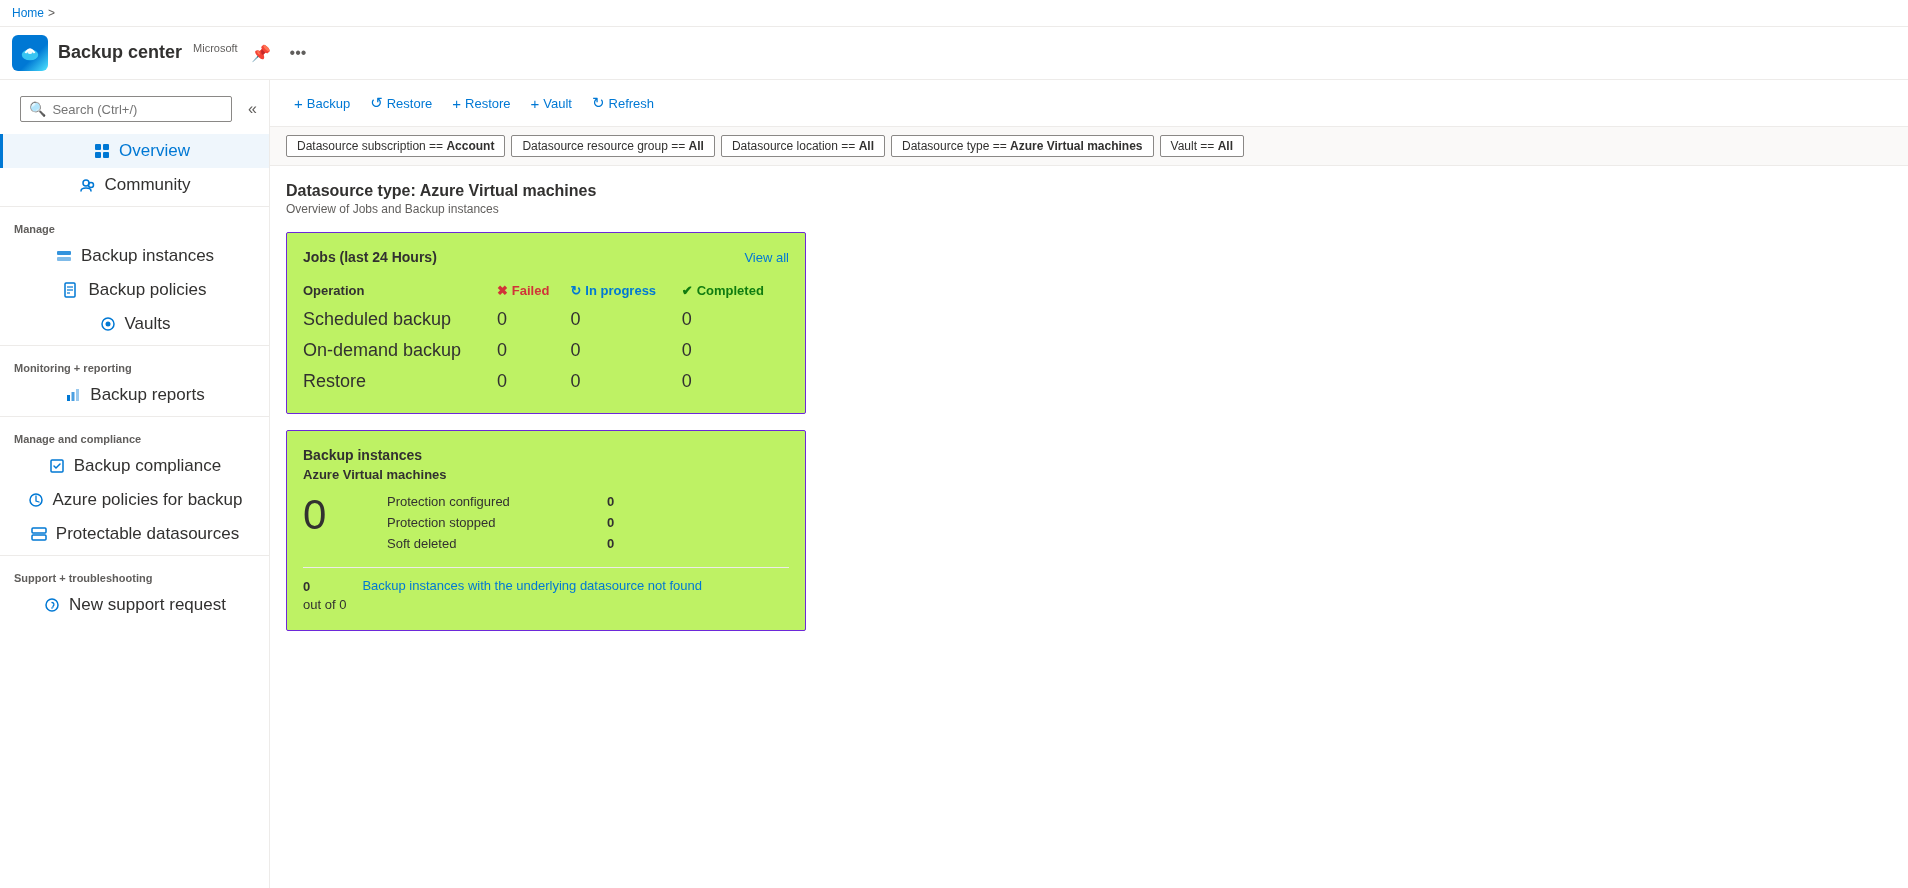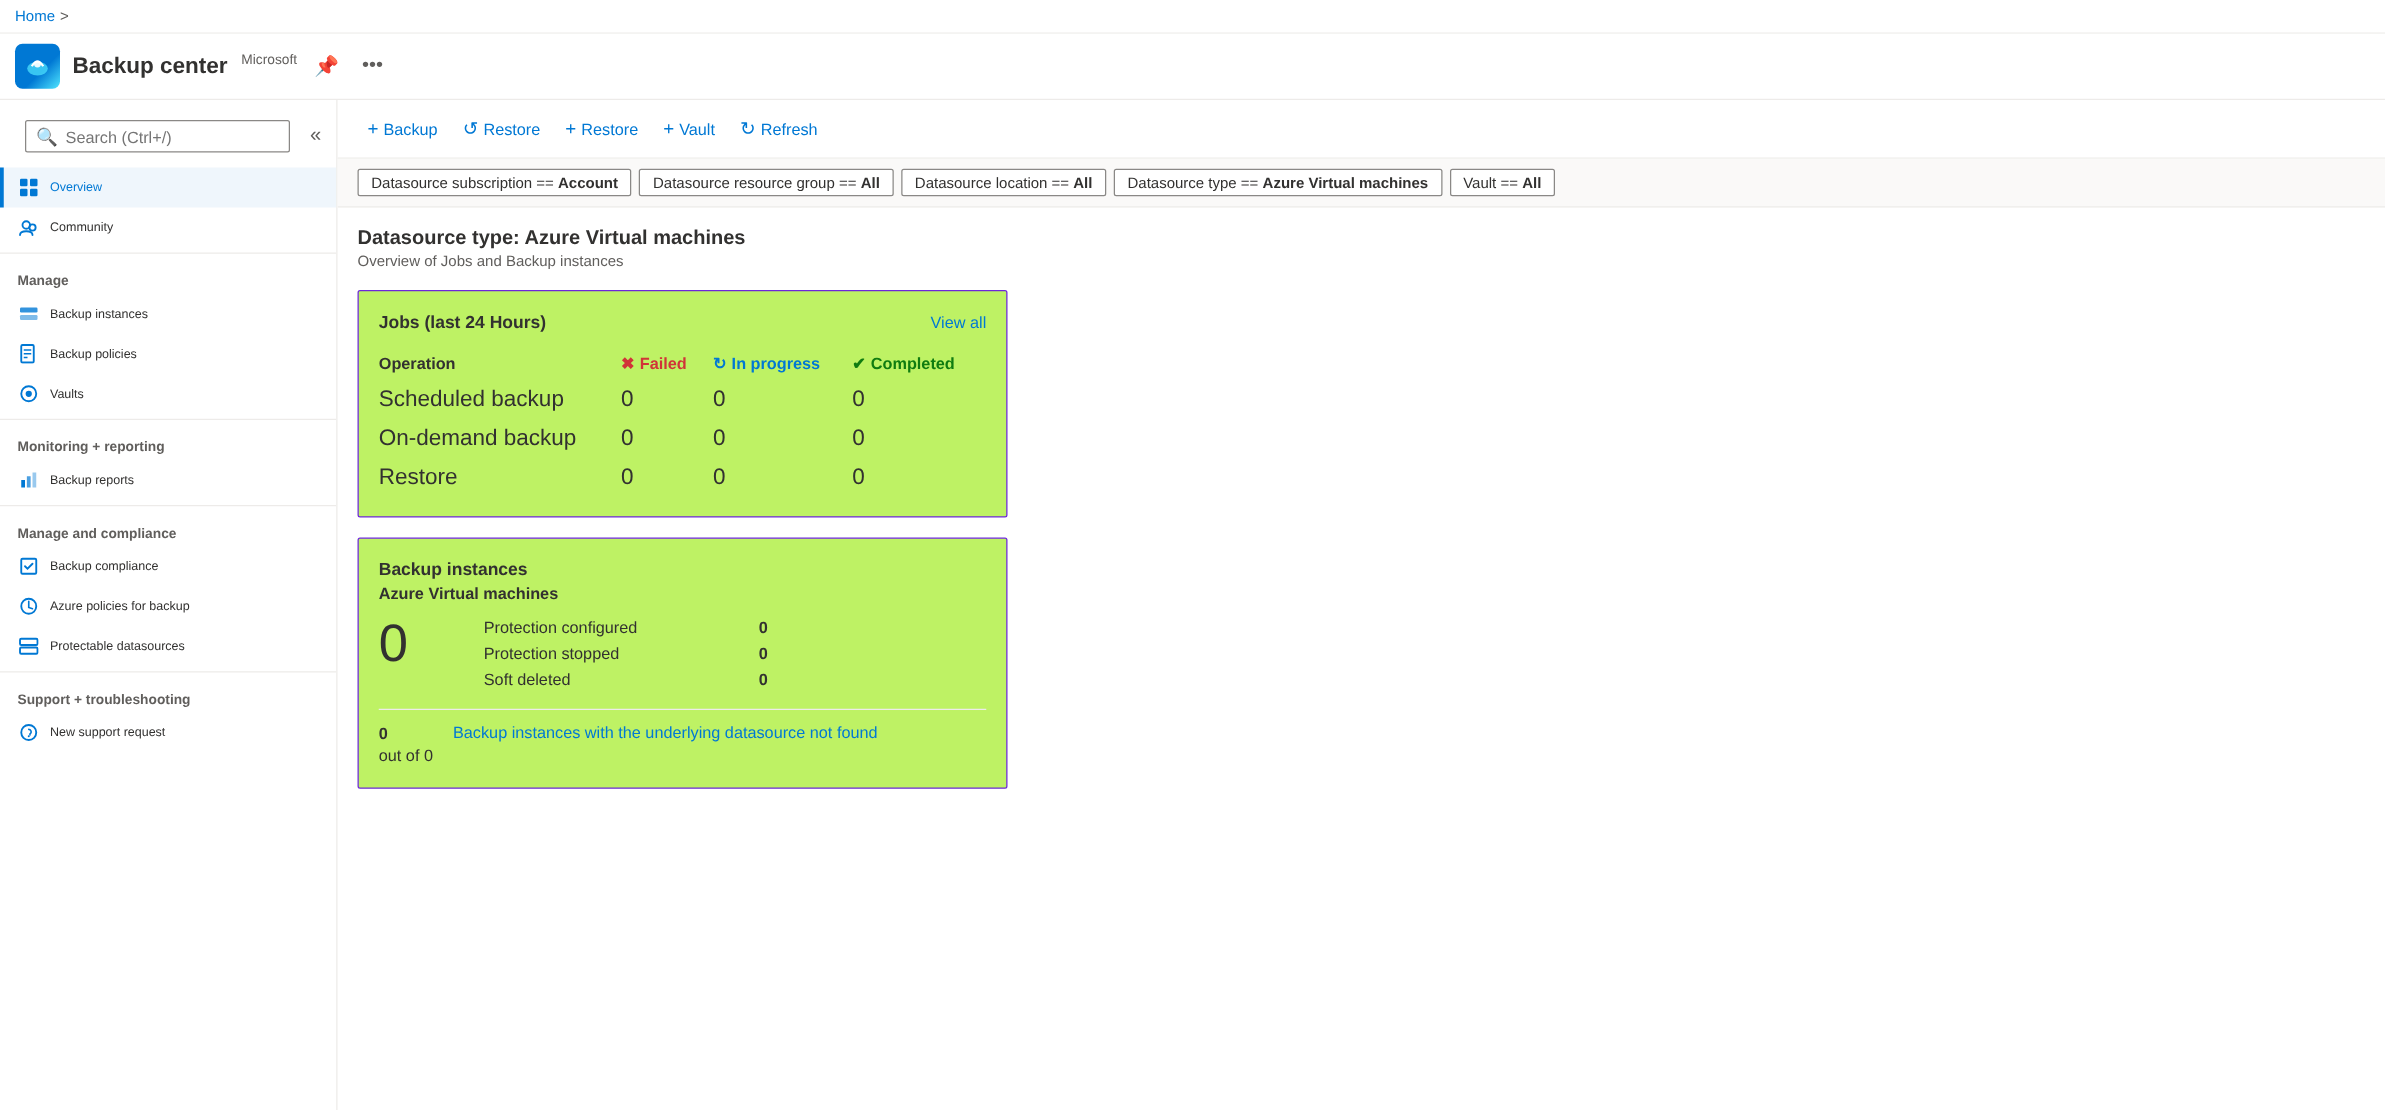--- a/index.html
+++ b/index.html
@@ -16,21 +16,21 @@
 
     .main-layout { display: flex; flex: 1; overflow: hidden; }
 
     
     .sidebar { width: 270px; min-width: 270px; border-right: 1px solid #edebe9; display: flex; flex-direction: column; overflow-y: auto; background: #fff; }
     .search-box { margin: 8px 10px; display: flex; align-items: center; border: 1px solid #8a8886; border-radius: 2px; padding: 4px 8px; gap: 6px; }
     .search-box input { border: none; outline: none; font-size: 13px; width: 100%; color: #ec4899; background: transparent; }
     .search-icon-sm { color: #605e5c; font-size: 14px; }
     .collapse-btn { background: none; border: none; cursor: pointer; font-size: 16px; color: #605e5c; margin-left: auto; padding: 2px; }
 
-    .sidebar-item { display: flex; align-items: center; gap: 8px; padding: 7px 14px; cursor: pointer; color: #323130; font-size: 10px; }
+    .sidebar-item { display: flex; align-items: center; gap: 8px; padding: 7px 0; cursor: pointer; color: #323130; font-size: 17px; justify-content: center; }
     .sidebar-item.active { background: #eff6fc; color: #0078d4; border-left: 3px solid #0078d4; padding-left: 11px; }
     .sidebar-item .item-icon { width: 18px; height: 18px; display: flex; align-items: center; justify-content: center; flex-shrink: 0; }
 
     .sidebar-section { font-size: 11px; font-weight: 600; color: #605e5c; padding: 12px 14px 4px 14px; text-transform: none; }
     .sidebar-divider { border: none; border-top: 1px solid #edebe9; margin: 4px 0; }
 
     
     .main-content { flex: 1; overflow-y: auto; display: flex; flex-direction: column; }
 
     

